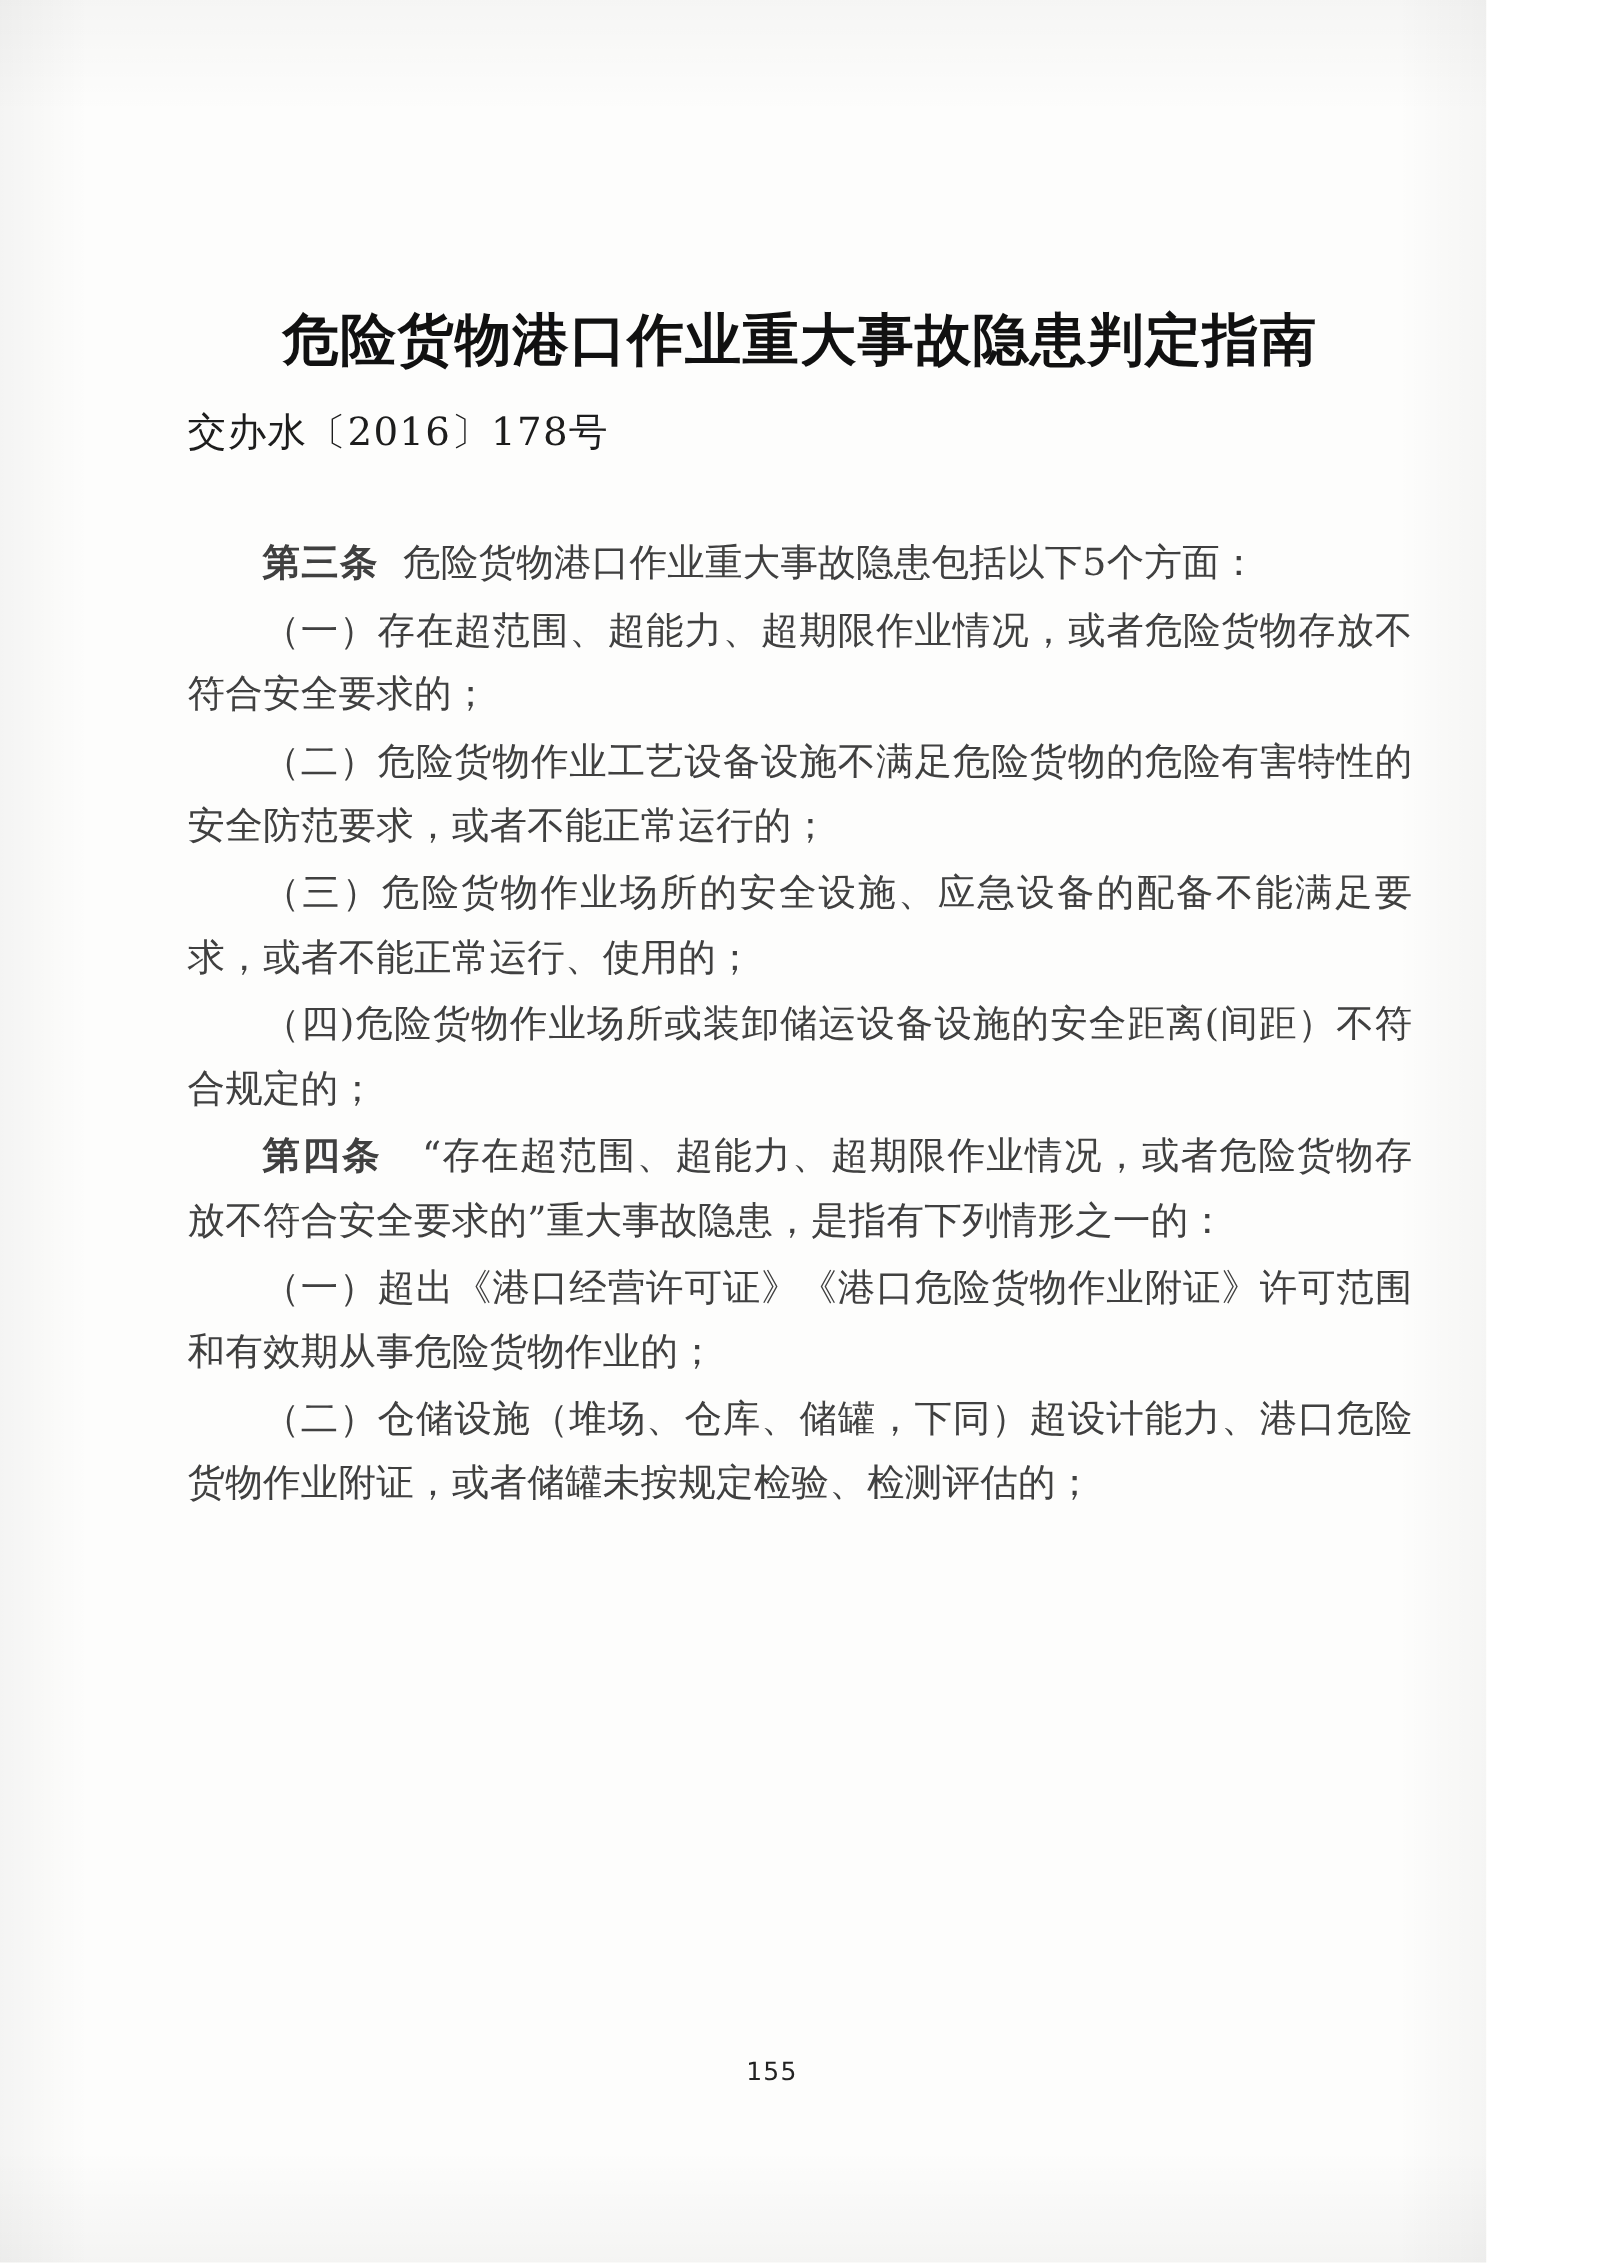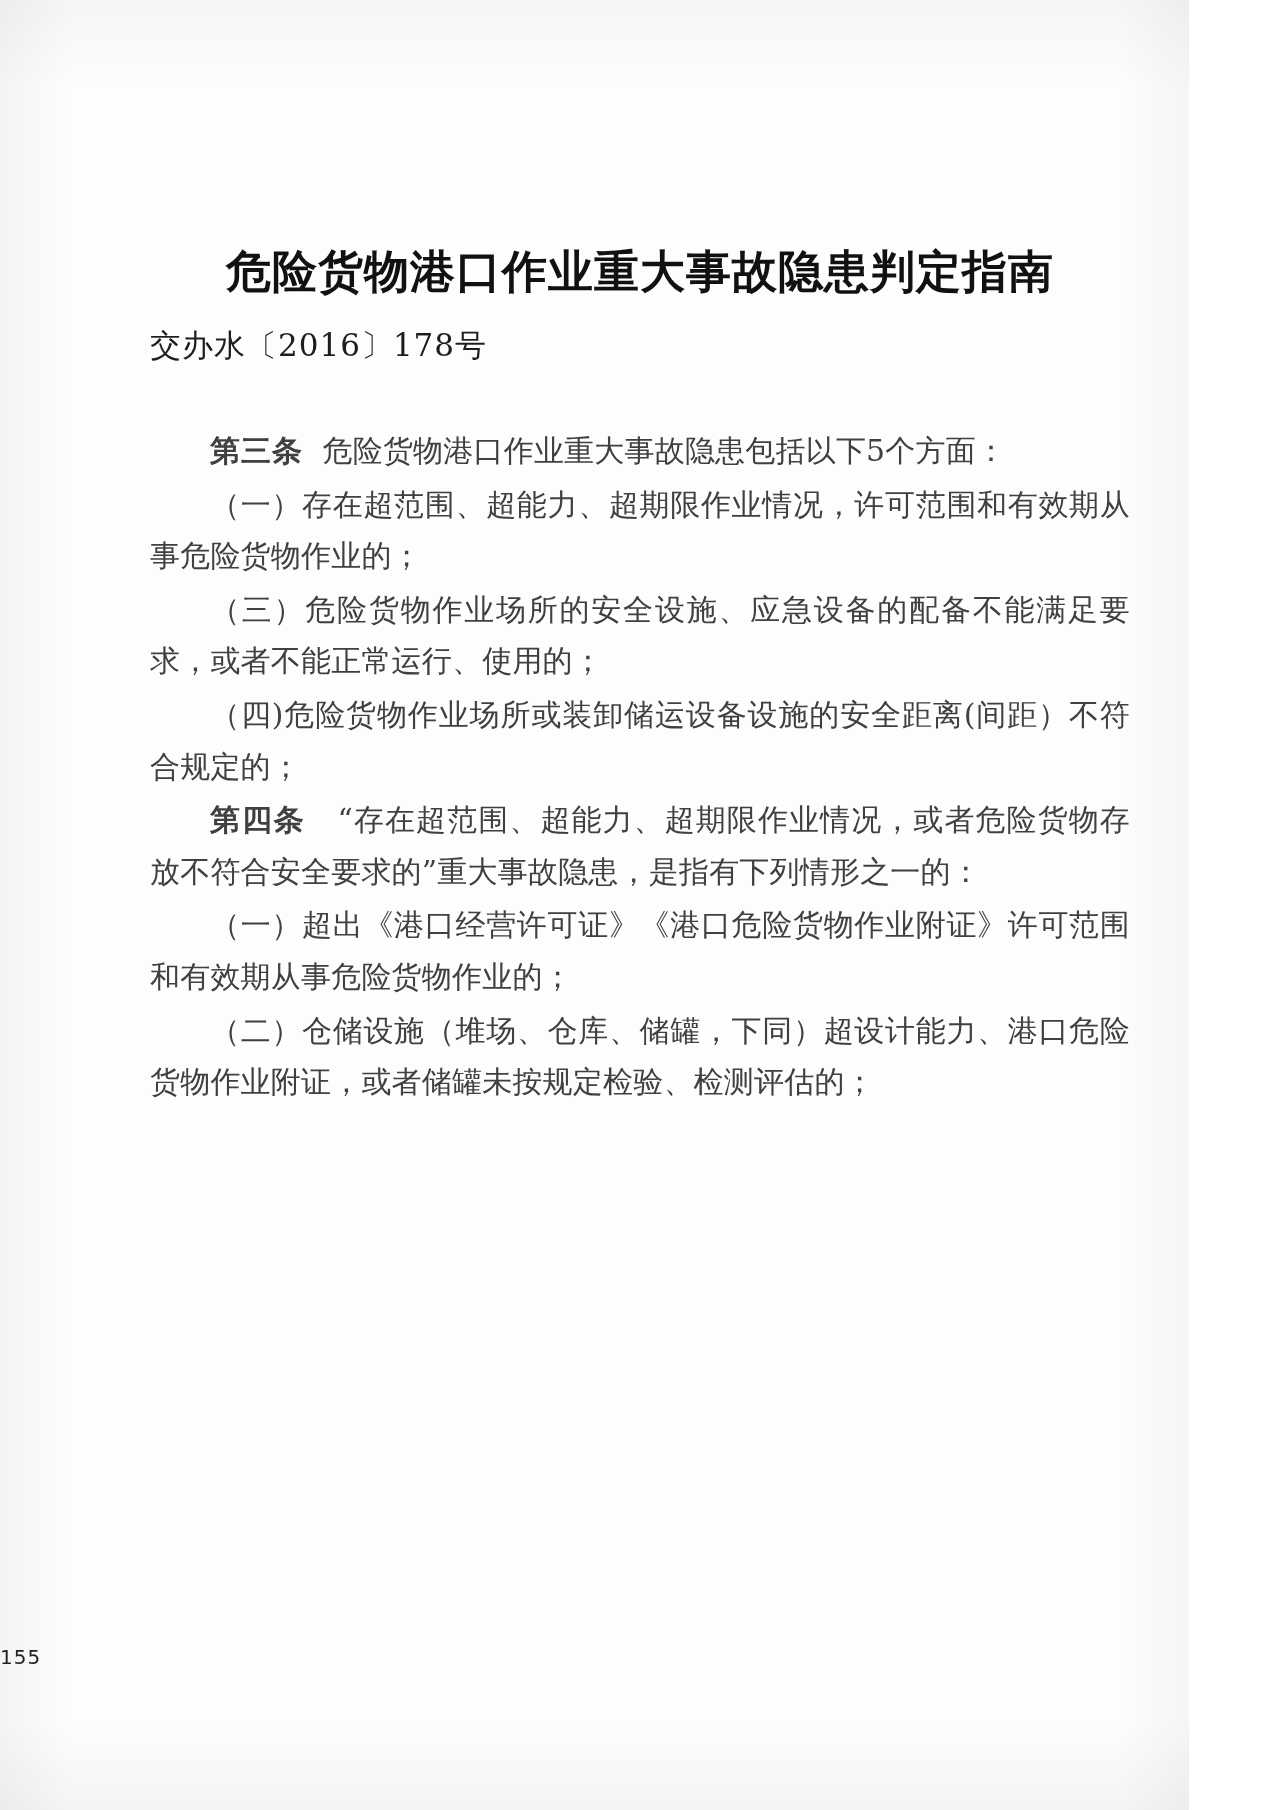--- a/index.html
+++ b/index.html
@@ -80,43 +80,46 @@
     font-weight: bold;
     font-family: "DejaVu Sans", "Liberation Sans", sans-serif;
     letter-spacing: 1px;
   }
 
   .page-number {
     position: absolute;
     left: 0;
     right: 0;
     top: 1645px;
+    text-align: center;
     font-size: 20px;
     color: #222;
     font-family: "DejaVu Sans", "Liberation Sans", sans-serif;
     letter-spacing: 1px;
+    padding-left: 46px;
   }
 </style>
 </head>
 <body>
 
 <div class="page">
   <div class="scan-tint"></div>
 
   <div class="content">
 
     <h1 class="doc-title">危险货物港口作业重大事故隐患判定指南</h1>
 
     <div class="doc-number">交办水〔2016〕178号</div>
 
     <p class="para indent">
       <span class="article-label">第三条</span>&nbsp;&nbsp;<span>危险货物港口作业重大事故隐患包括以下5个方面：</span>
     </p>
 
-    <p class="para indent">（一）存在超范围、超能力、超期限作业情况，许可范围和有效期从事危险货物作业的；</p>
+    <p class="para indent">（一）存在超范围、超能力、超期限作业情况，或者危险货物存放不符合安全要求的；</p>
+    <p class="para indent">（二）危险货物作业工艺设备设施不满足危险货物的危险有害特性的安全防范要求，或者不能正常运行的；</p>
     <p class="para indent">（三）危险货物作业场所的安全设施、应急设备的配备不能满足要求，或者不能正常运行、使用的；</p>
     <p class="para indent">（四)危险货物作业场所或装卸储运设备设施的安全距离(间距）不符合规定的；</p>
 
     <p class="para indent">
       <span class="article-label">第四条</span>&nbsp;&nbsp;&nbsp;<span>“存在超范围、超能力、超期限作业情况，或者危险货物存放不符合安全要求的”重大事故隐患，是指有下列情形之一的：</span>
     </p>
 
     <p class="para indent">（一）超出《港口经营许可证》《港口危险货物作业附证》许可范围和有效期从事危险货物作业的；</p>
     <p class="para indent">（二）仓储设施（堆场、仓库、储罐，下同）超设计能力、港口危险货物作业附证，或者储罐未按规定检验、检测评估的；</p>
 

